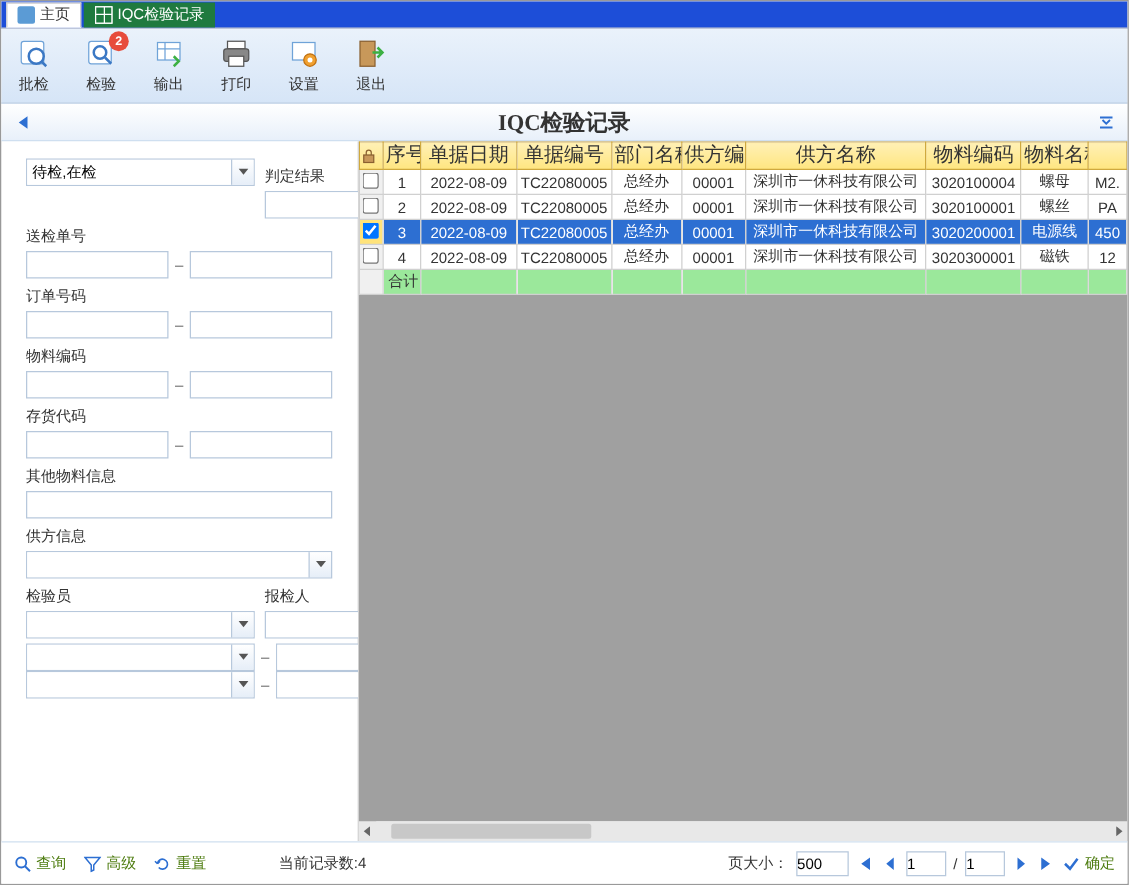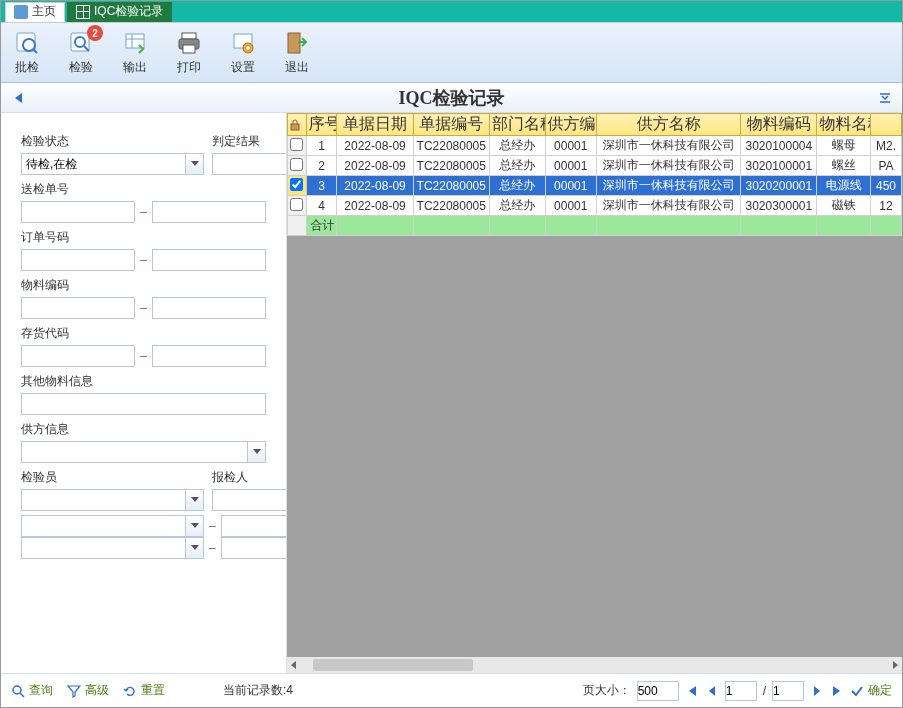--- a/index.html
+++ b/index.html
@@ -1,20 +1,20 @@
 <!DOCTYPE html>
 <html><head>
 <meta charset="utf-8">
 <style>
 * { box-sizing: border-box; margin: 0; padding: 0; }
 body { font-family: "Microsoft YaHei", Arial, sans-serif; font-size: 12px; color: #333; background: #fff; width: 903px; height: 708px; overflow: hidden; border: 1px solid #999; }
 .window { display: flex; flex-direction: column; height: 100%; }
 
 
-.tabbar { height: 22px; background: #14b8a6; border-bottom: 1px solid #ccc; display: flex; align-items: center; padding-left: 4px; gap: 2px; }
+.tabbar { height: 22px; background: #1d4ed8; border-bottom: 1px solid #ccc; display: flex; align-items: center; padding-left: 4px; gap: 2px; }
 .tab { display: flex; align-items: center; height: 20px; padding: 0 8px; gap: 4px; cursor: pointer; border: 1px solid transparent; }
 .tab.home { background: #fff; border-color: #ccc; border-bottom: 1px solid #fff; }
 .tab.active { background: #1f7a3f; color: #fff; }
 .tab-icon { width: 14px; height: 14px; display: inline-block; }
 .tab-icon.home-i { background: #5b9bd5; border-radius: 2px; position: relative; }
 .tab-icon.grid-i { background: #fff; border: 1px solid #fff; display: grid; grid-template-columns: 1fr 1fr; grid-template-rows: 1fr 1fr; gap: 1px; }
 .tab-icon.grid-i div { background: #1f7a3f; }
 
 
 .toolbar { height: 60px; background: linear-gradient(#eaf2fb, #d6e5f7); border-bottom: 1px solid #a7c0dd; display: flex; align-items: center; padding: 4px 8px; gap: 18px; }
@@ -170,21 +170,20 @@
         </svg>
     </span>
   </div>
 
   <div class="body">
 
     <div class="filters">
 
       <div class="frow">
         <div class="fcol">
-          <div class="flabel">检验状态</div>
           <div class="fcombo">
             <input value="待检,在检" style="">
             <div class="dd">
                 <svg width="8" height="6">
                   <path d="M0 0 L4 5 L8 0 Z" fill="#555"></path>
                 </svg>
               </div>
           </div>
         </div>
         <div class="fcol">

